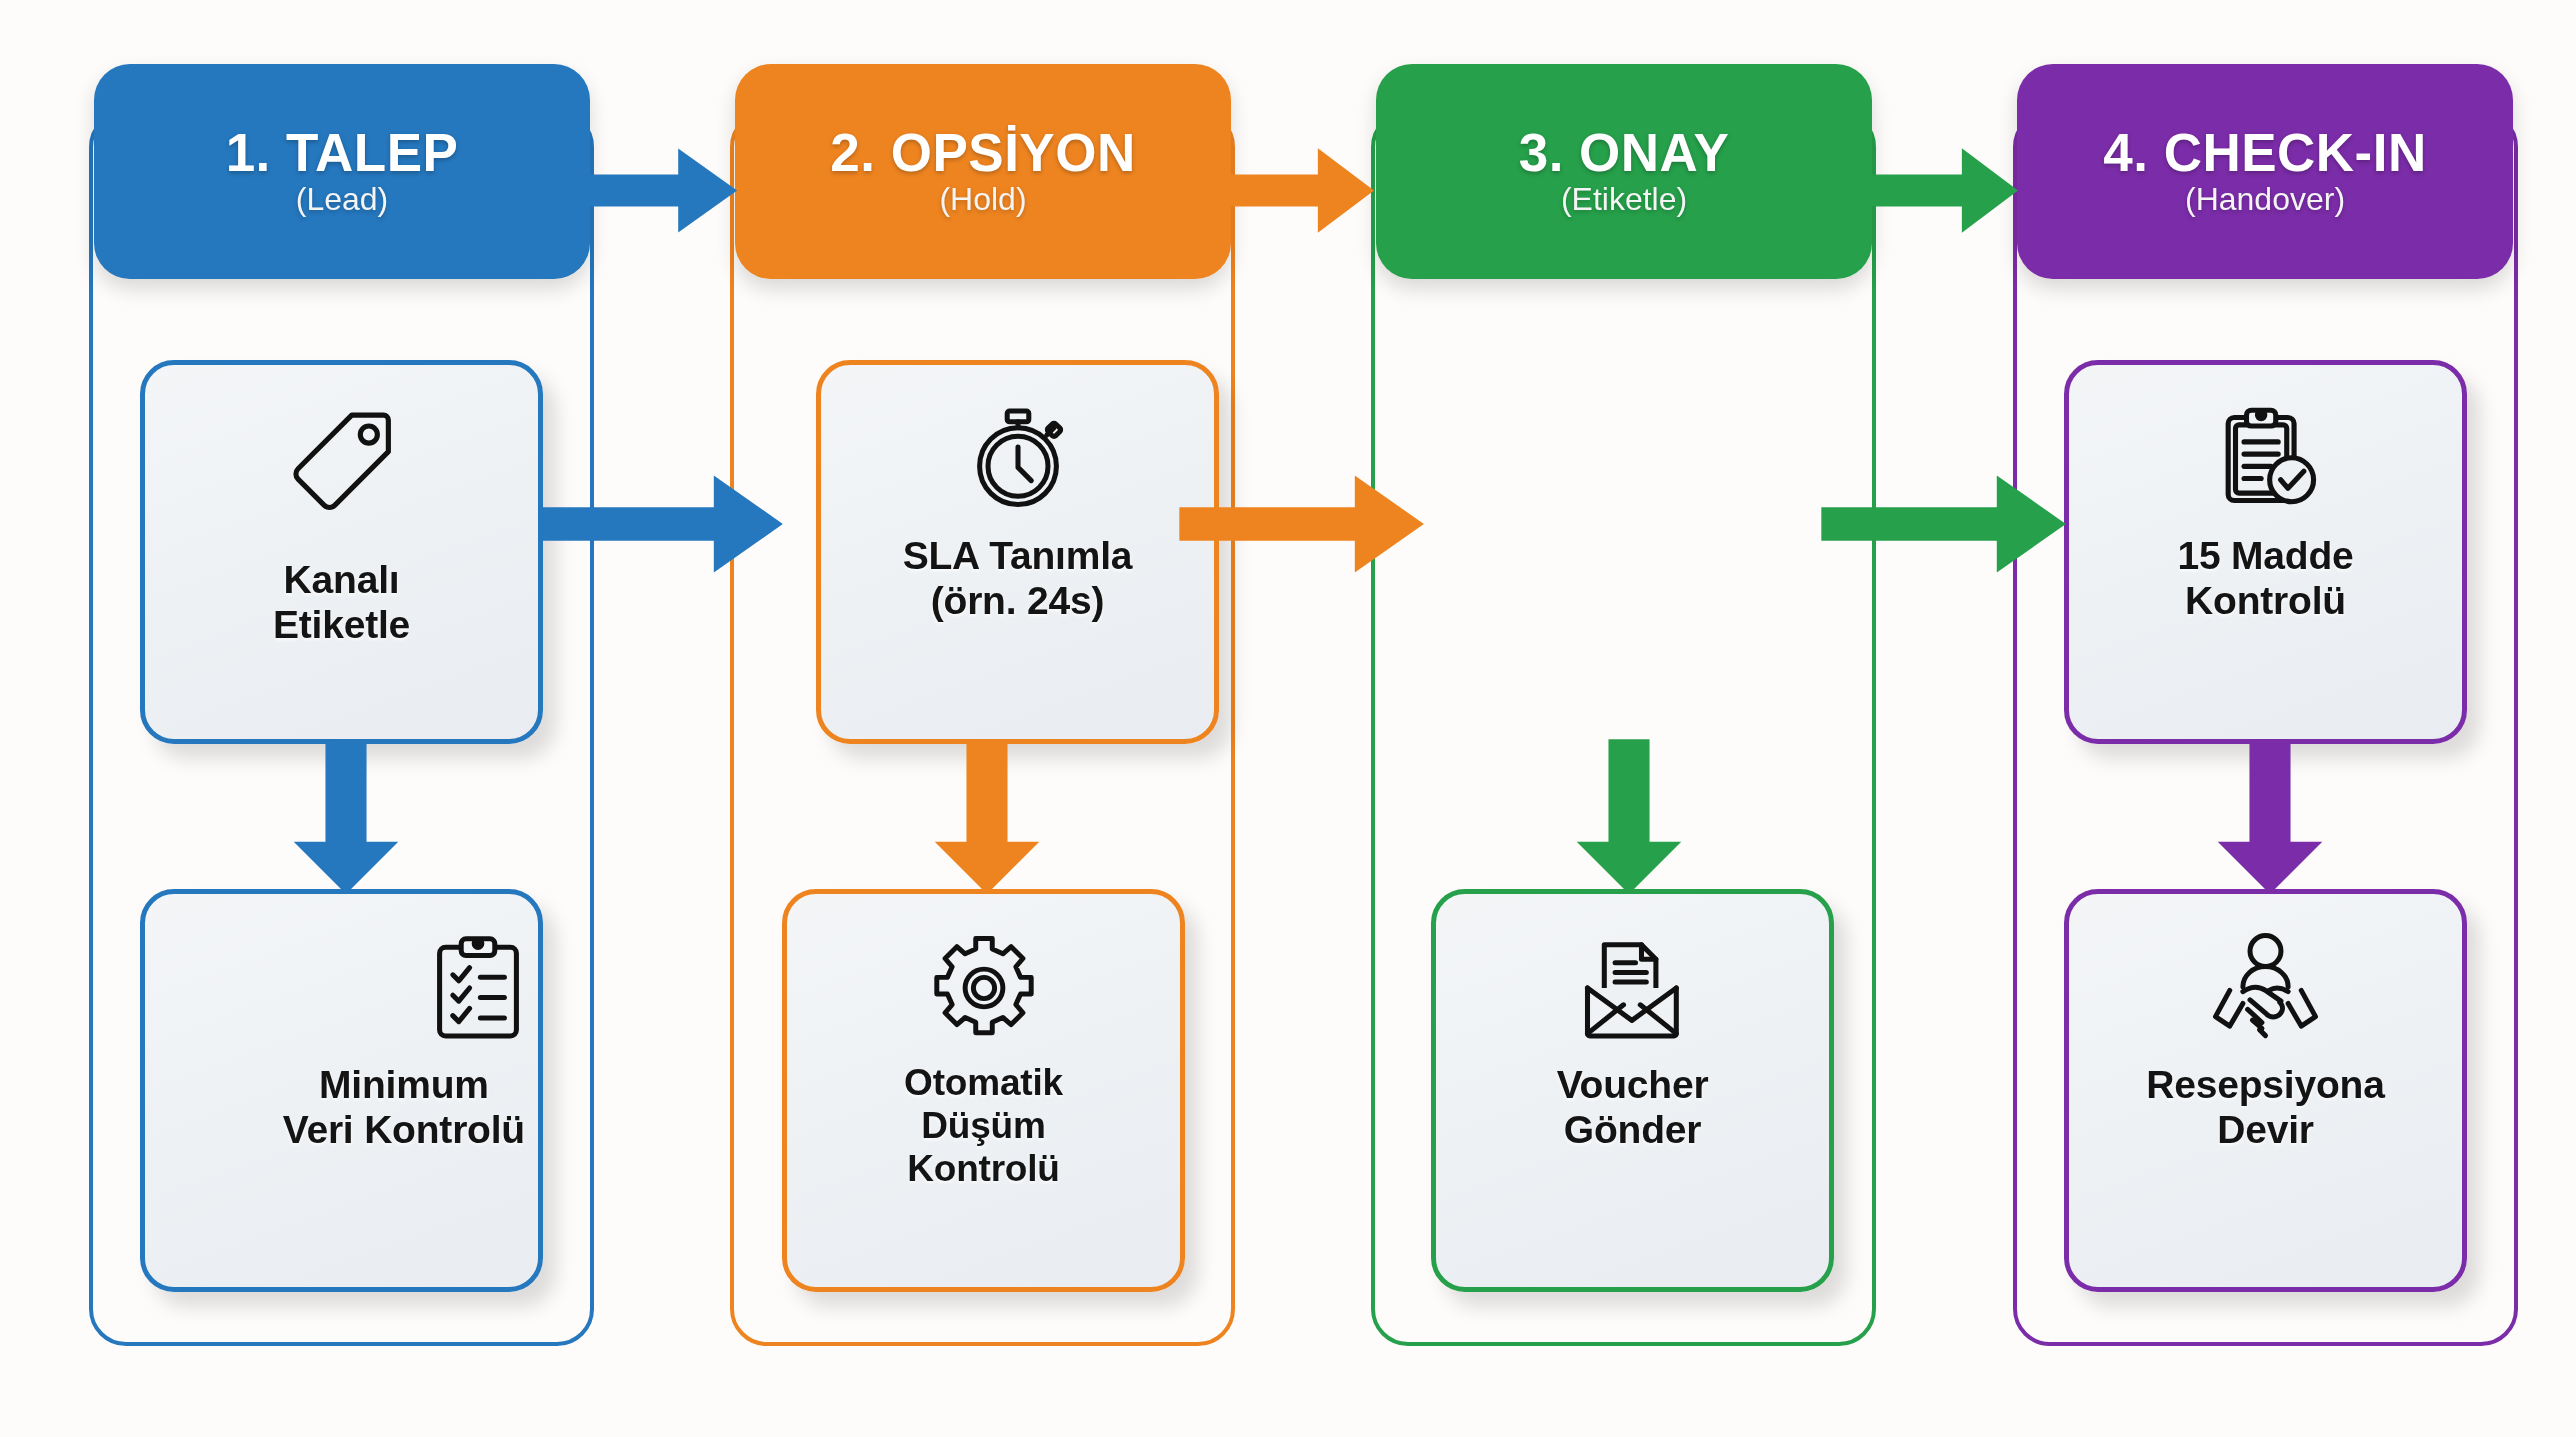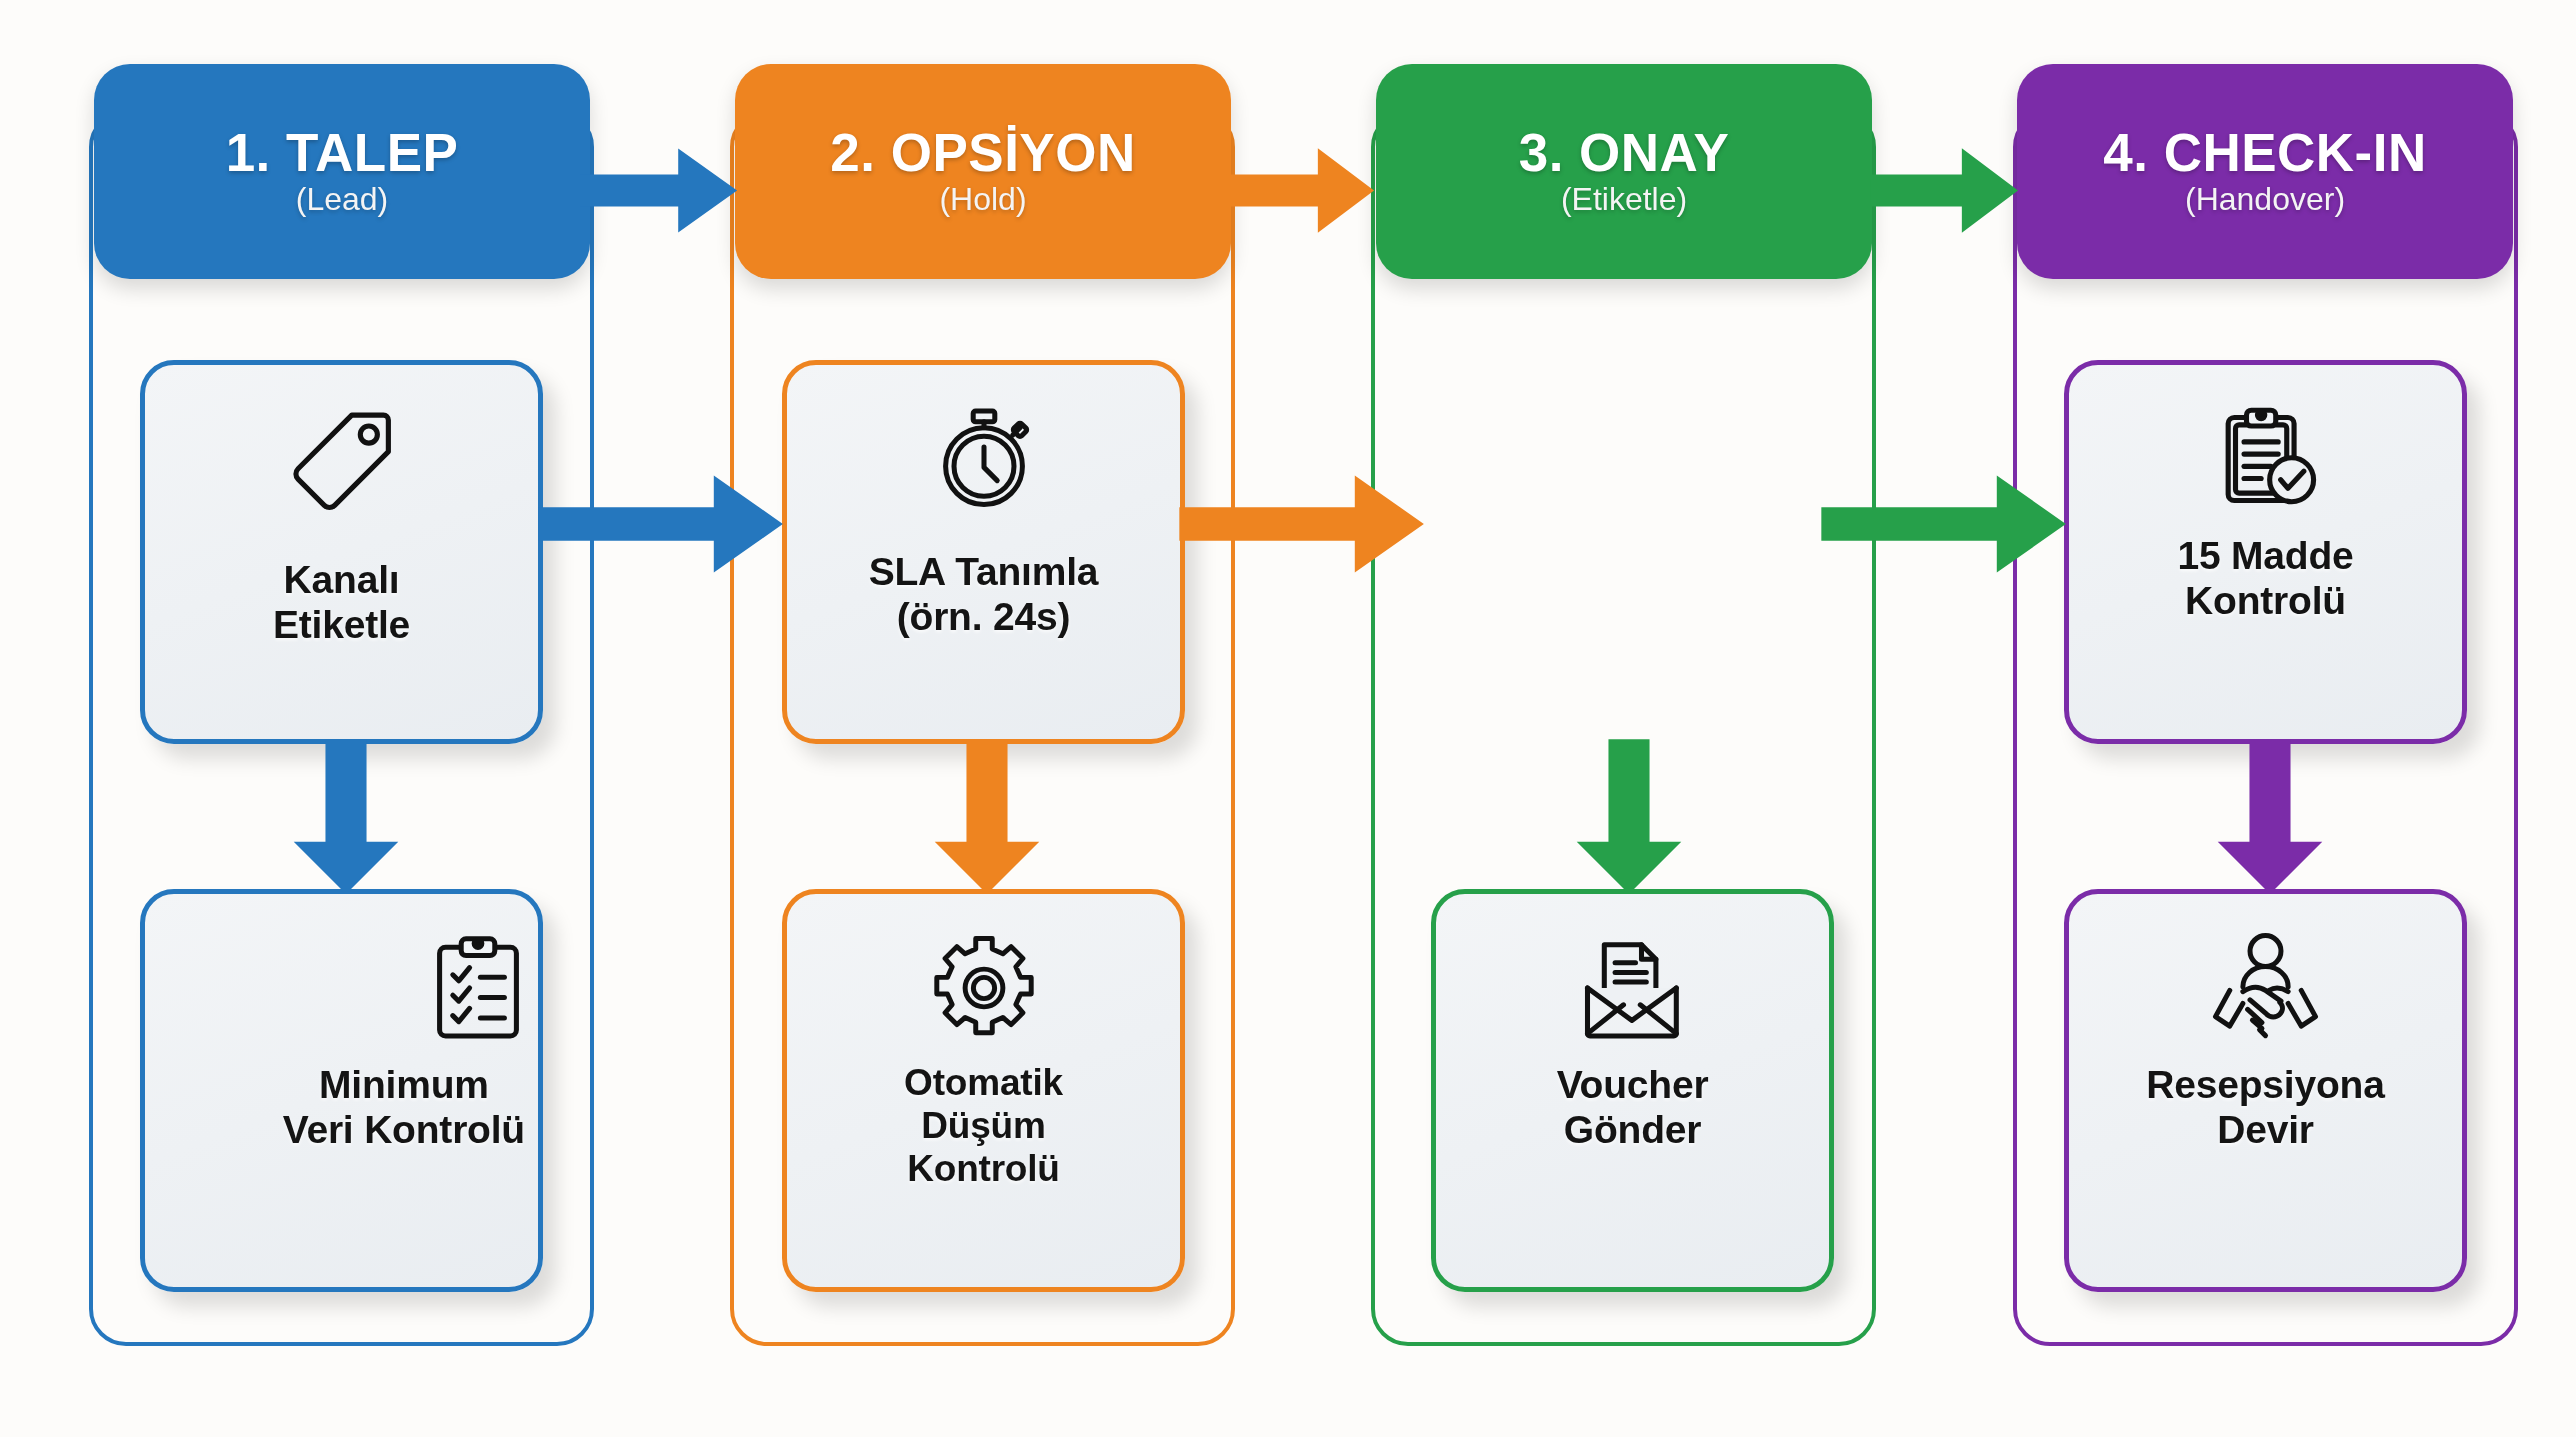--- a/index.html
+++ b/index.html
@@ -139,21 +139,21 @@
     <div class="lbl">Minimum<br>Veri Kontrolü</div>
   </div>
 
   <div class="column" style="--c:#EE8420; left:730px;"></div>
 
   <div class="header" style="--c:#EE8420; left:735px;">
     <div class="h-title">2. OPSİYON</div>
     <div class="h-sub">(Hold)</div>
   </div>
 
-  <div class="card top" style="--c:#EE8420; left:782px;gap:16px;">
+  <div class="card top" style="--c:#EE8420; left:816px;">
     <div class="icon">
       <svg width="120" height="120" viewBox="0 0 100 100" fill="none" stroke="#111" stroke-width="4.2" stroke-linejoin="round" stroke-linecap="round">
         <circle cx="50" cy="56" r="32"></circle>
         <circle cx="50" cy="56" r="25"></circle>
         <path d="M50 40 v17 l11 11"></path>
         <rect x="41" y="10" width="18" height="9" rx="2"></rect>
         <path d="M50 19 v5"></path>
         <path d="M74 30 l6 -6"></path>
         <rect x="76" y="21" width="9" height="9" rx="2" transform="rotate(45 80 25)"></rect>
       </svg>

